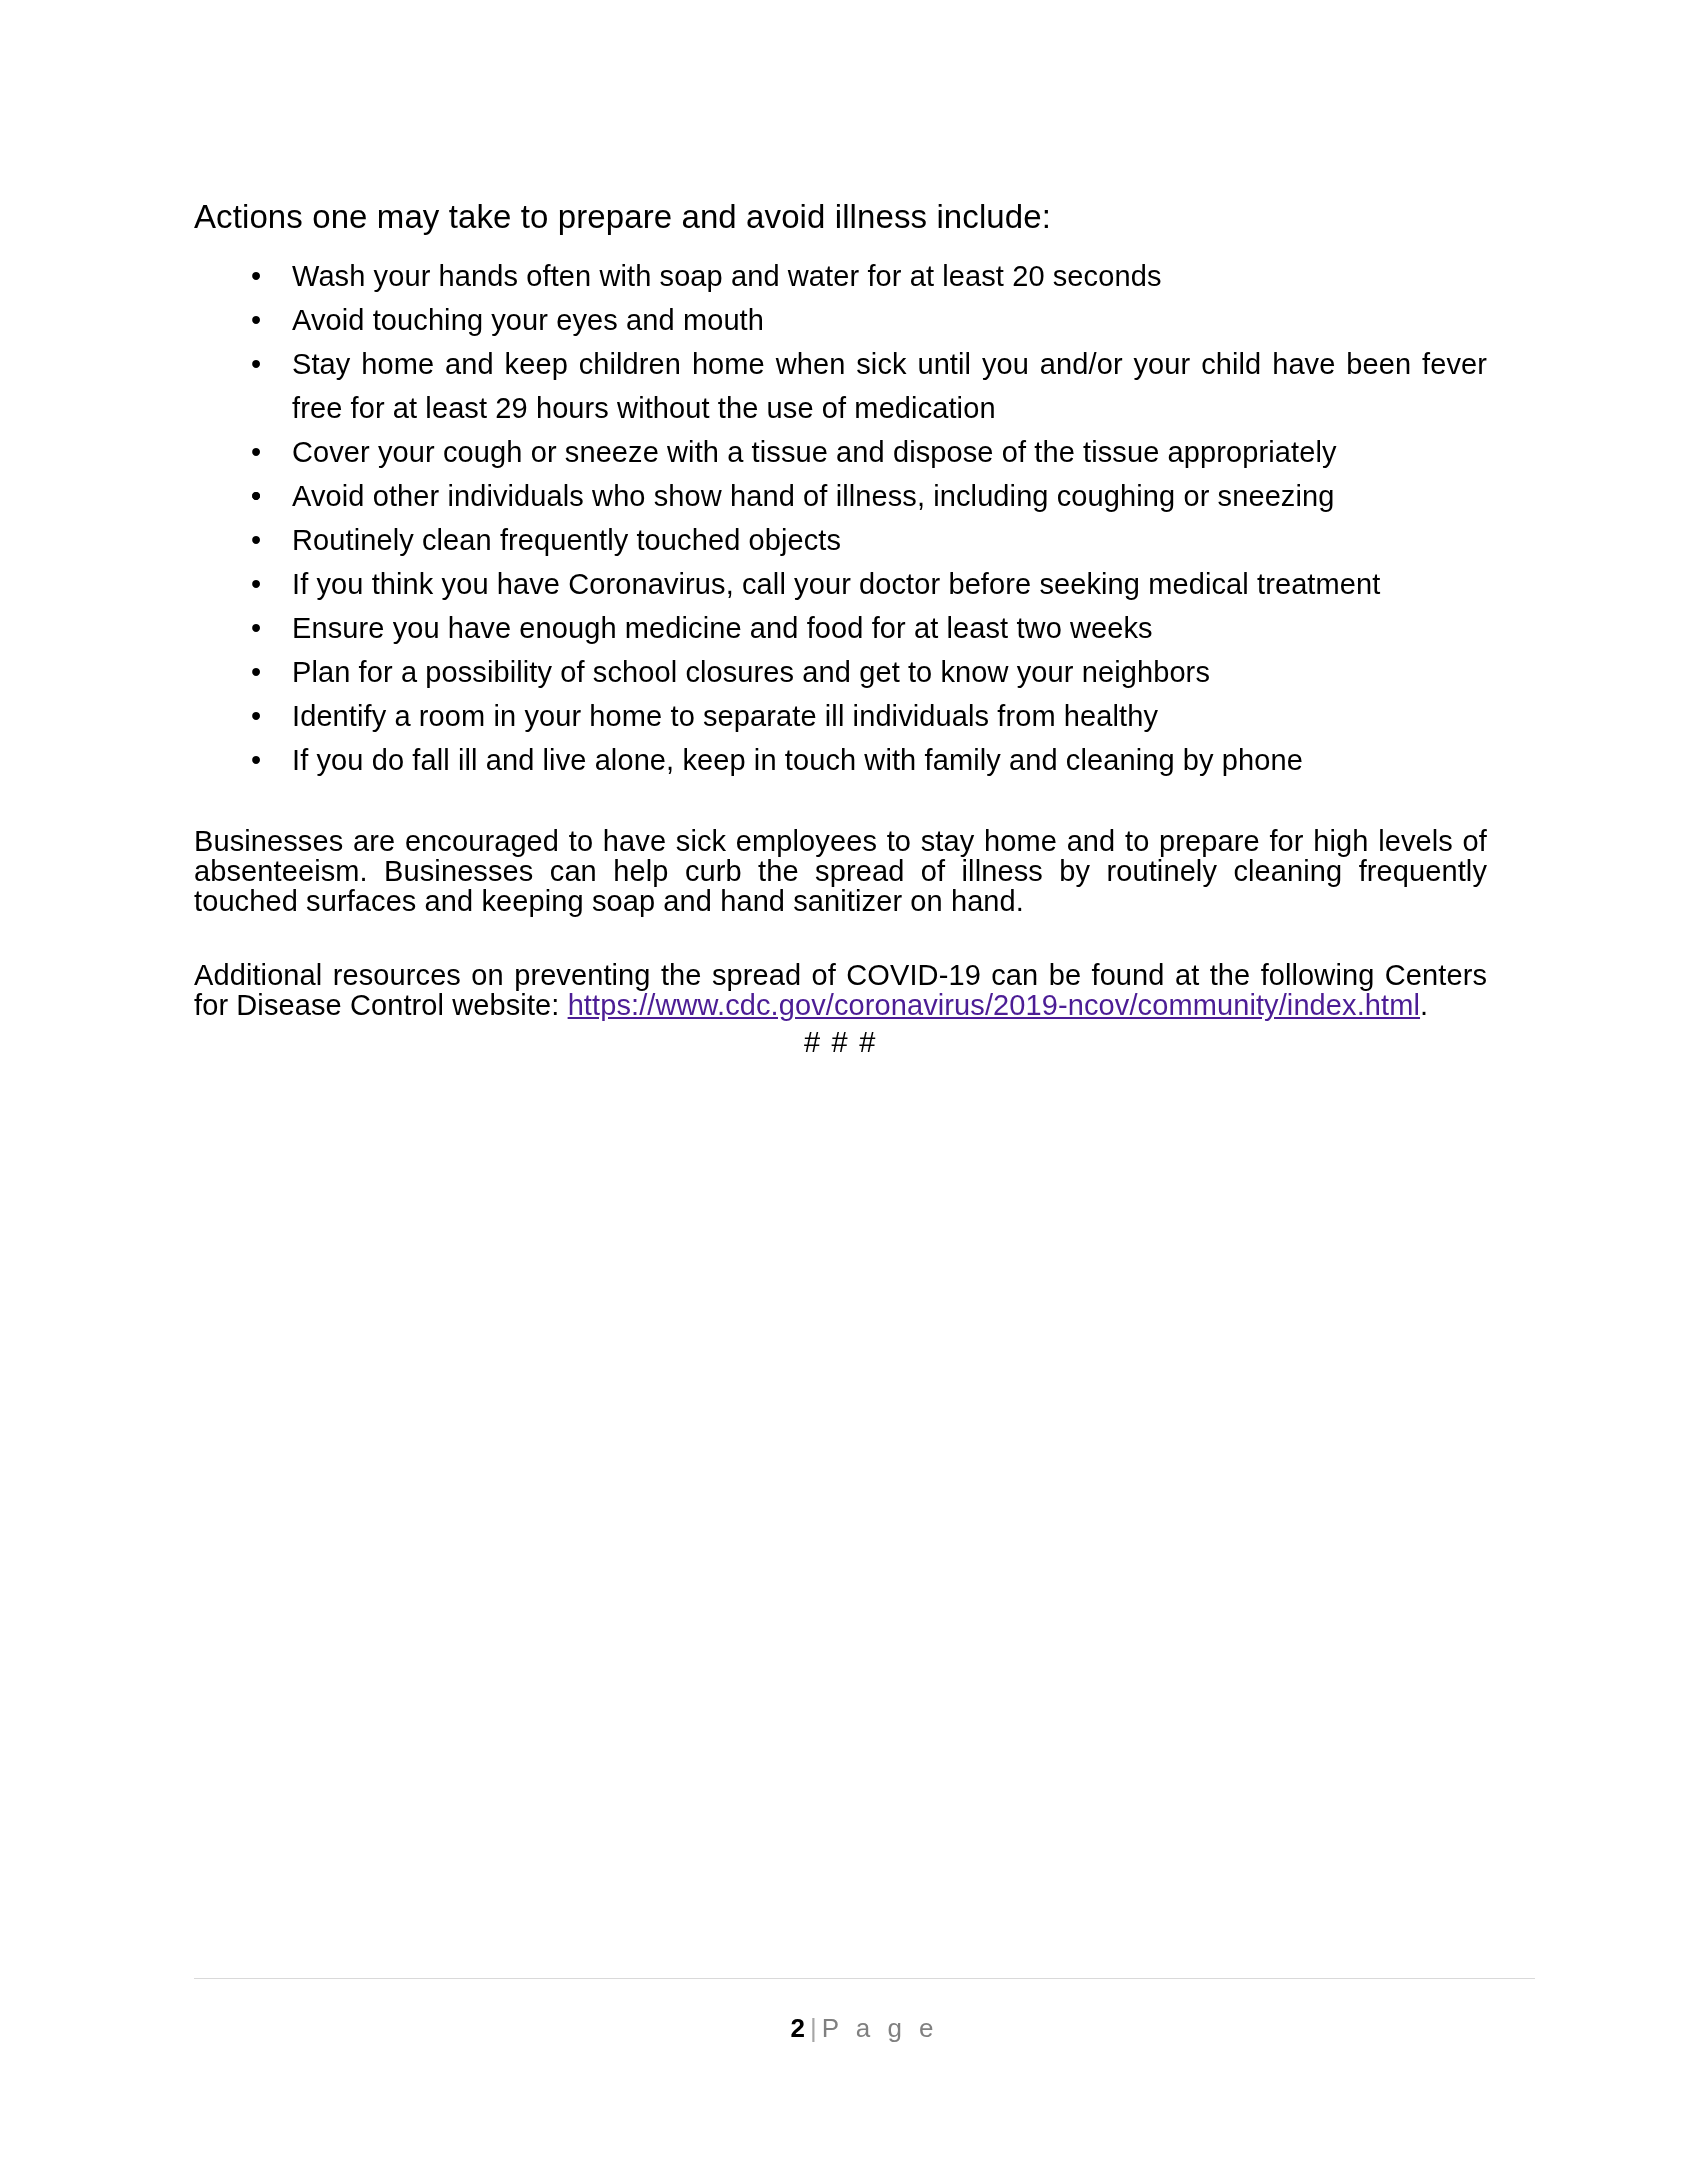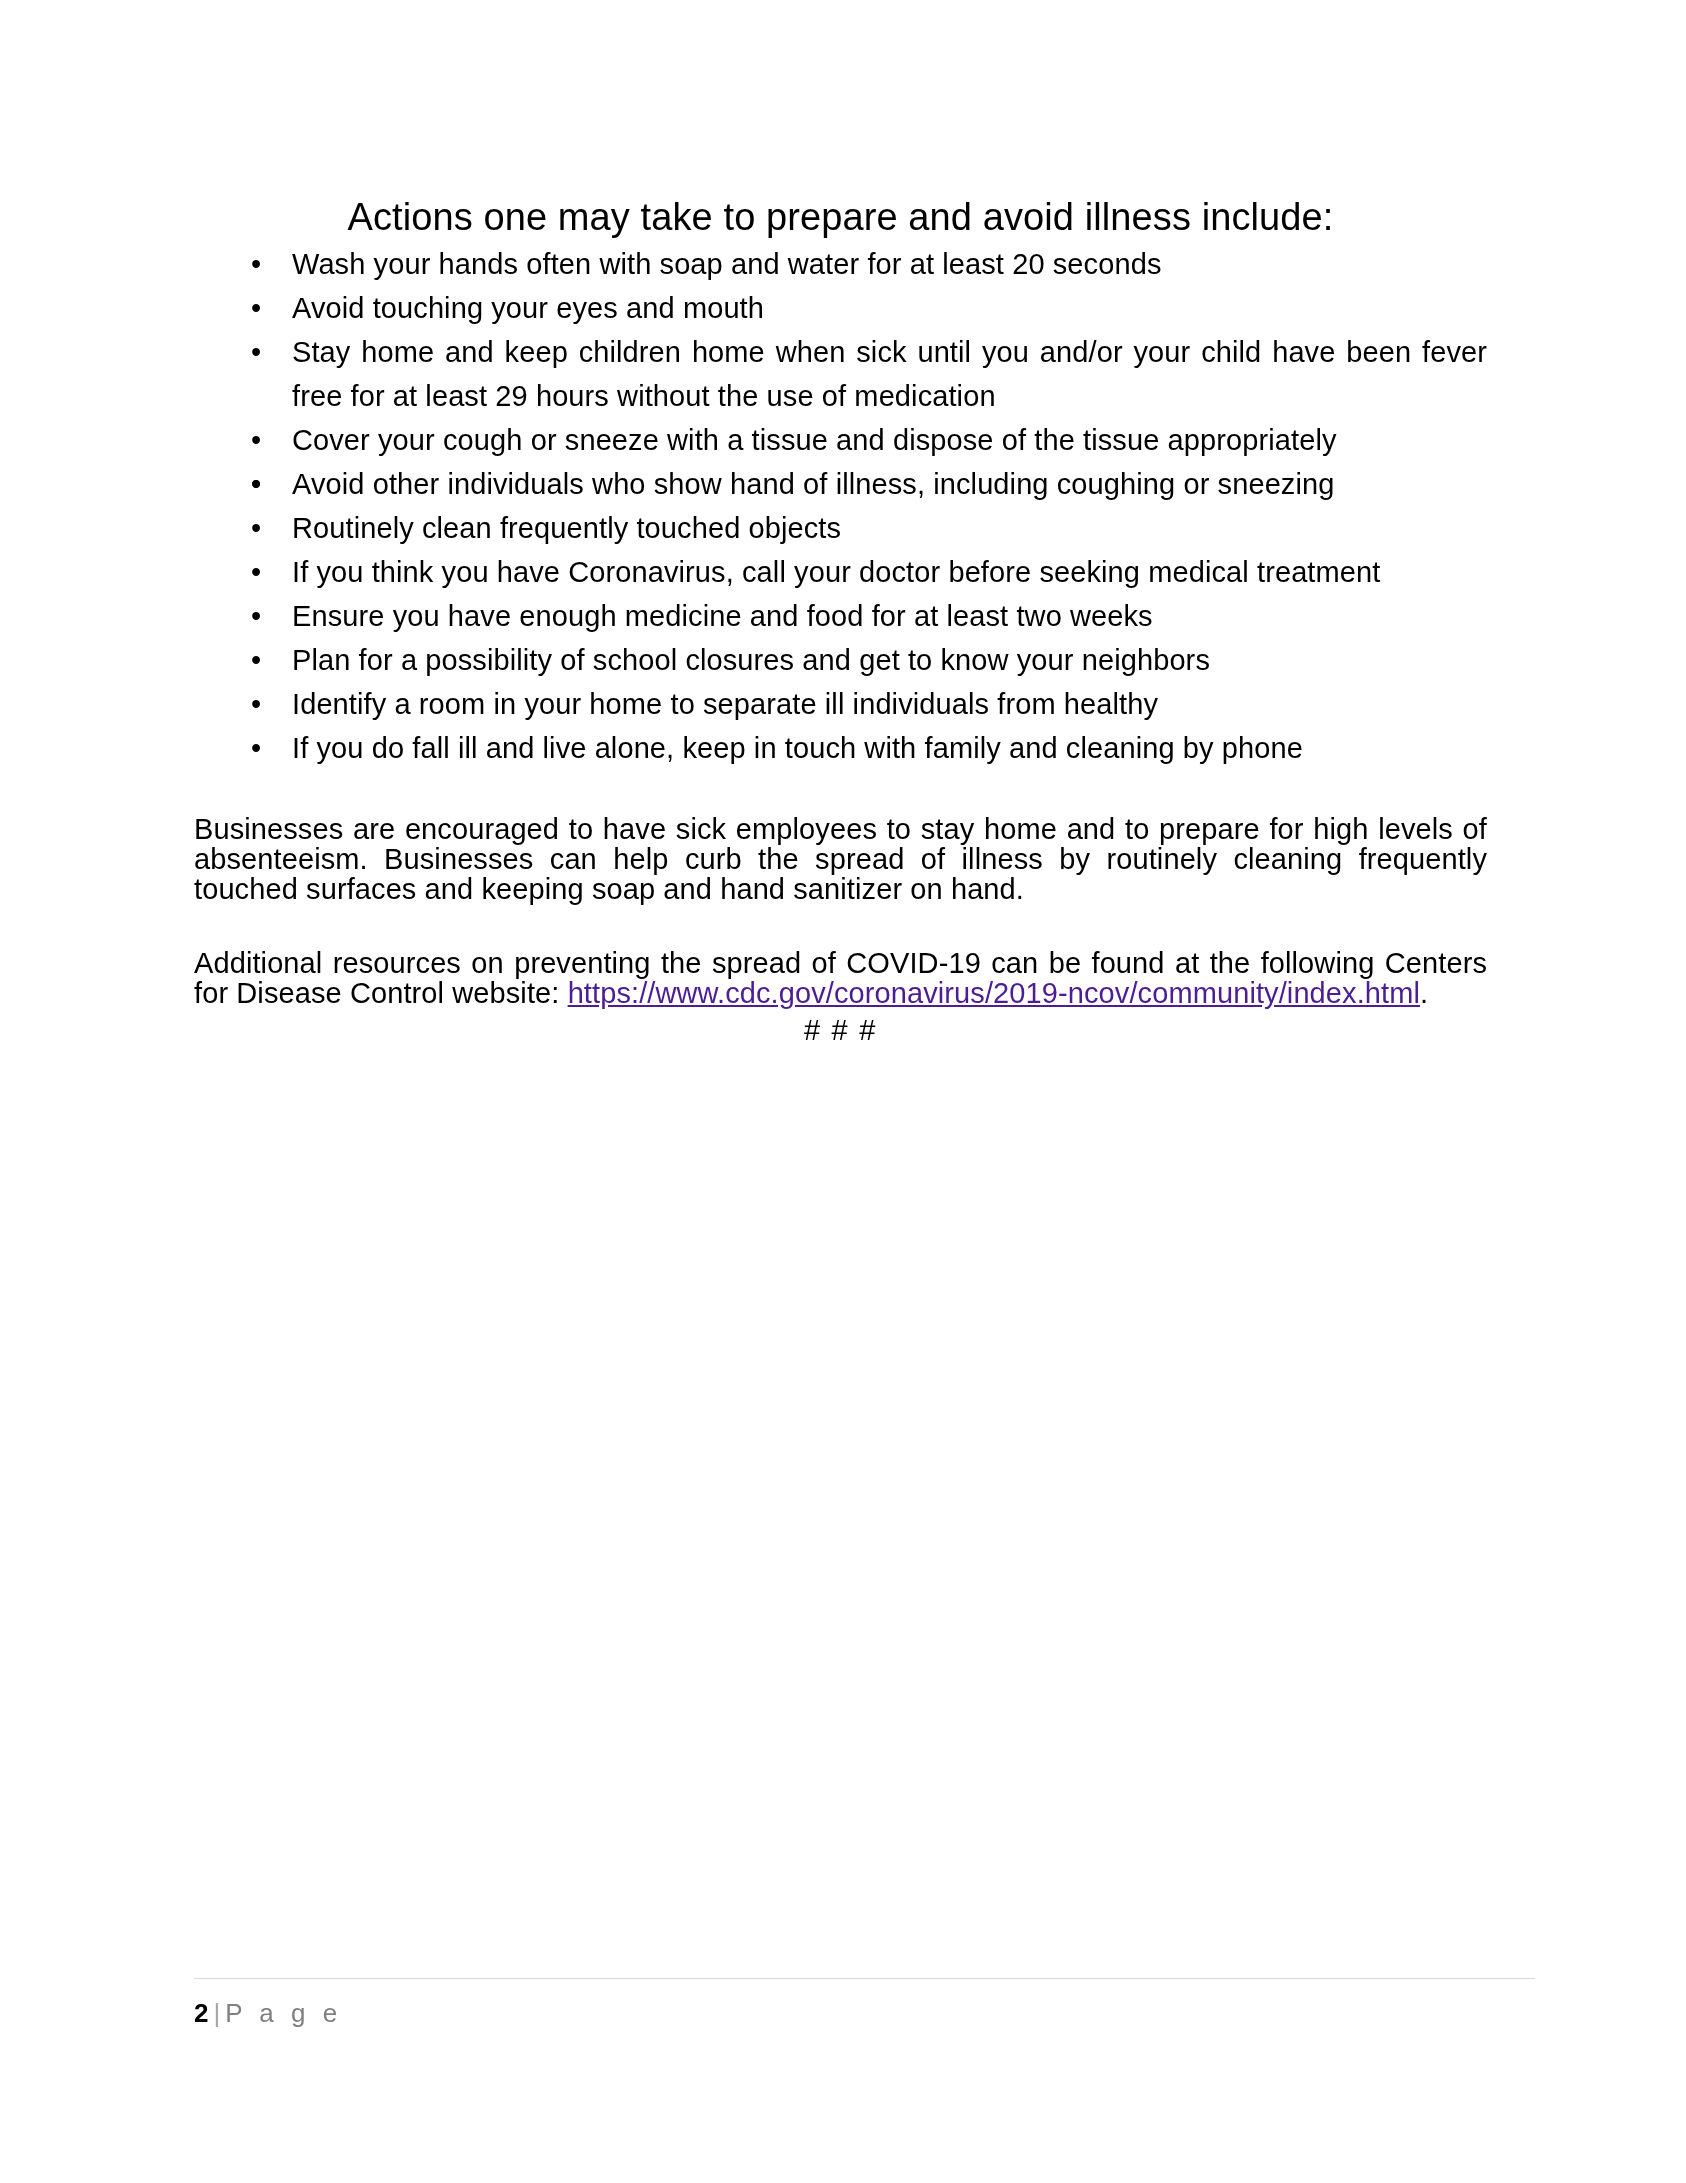--- a/index.html
+++ b/index.html
@@ -26,25 +26,25 @@
   }
 
   .content {
     position: absolute;
     left: 194px;
     top: 195px;
     width: 1293px;
   }
 
   .intro-line {
-    font-size: 38px;
-    line-height: 44px;
-    text-align: center;
+    font-size: 33px;
+    line-height: 44px;
+    text-align: left;
     letter-spacing: 0.1px;
-    margin: 0 0 3px 0;
+    margin: 0 0 15px 0;
     color: #000000;
   }
 
   ul.bullets {
     list-style: none;
     margin: 0;
     padding: 0;
   }
 
   ul.bullets li {
@@ -111,22 +111,22 @@
     width: 1341px;
   }
 
   .footer-rule {
     width: 100%;
     height: 0;
     border-top: 1.7px solid #d9d9d9;
   }
 
   .footer-text {
-    margin-top: 17px;
-    text-align: left;
+    margin-top: 32px;
+    text-align: center;
     font-size: 26px;
     line-height: 34px;
     color: #808080;
   }
 
   .footer-page-num {
     color: #000000;
     font-weight: bold;
   }
 

